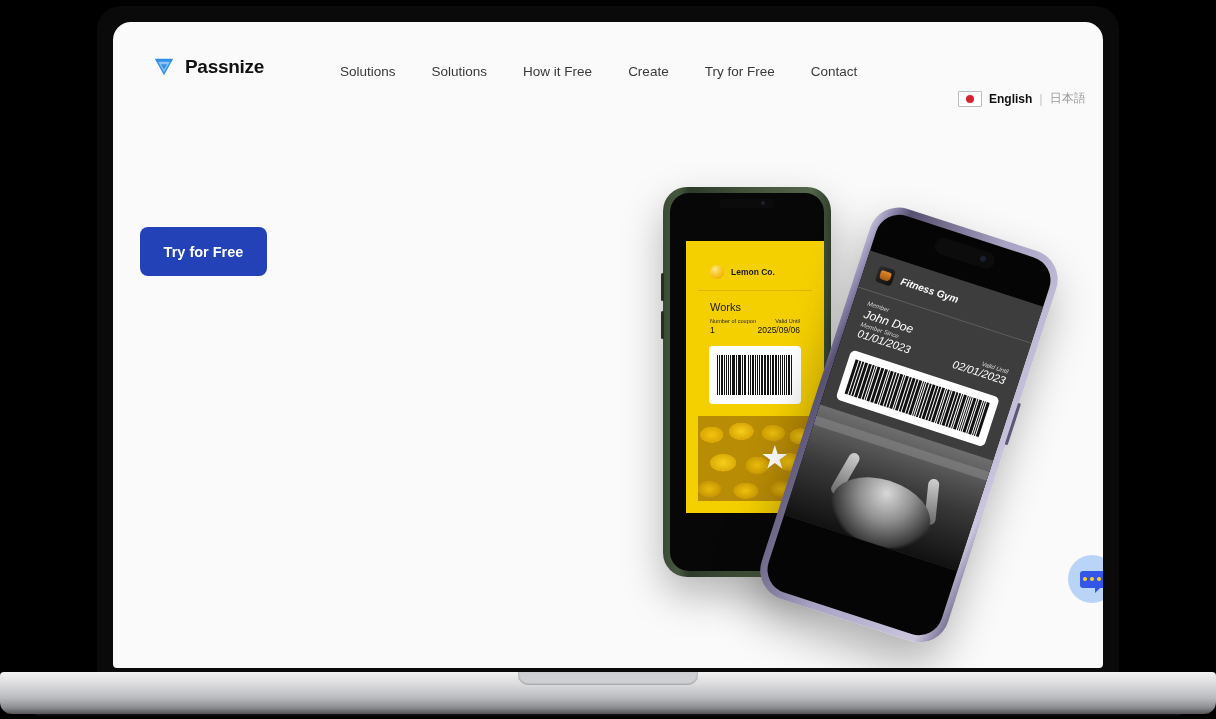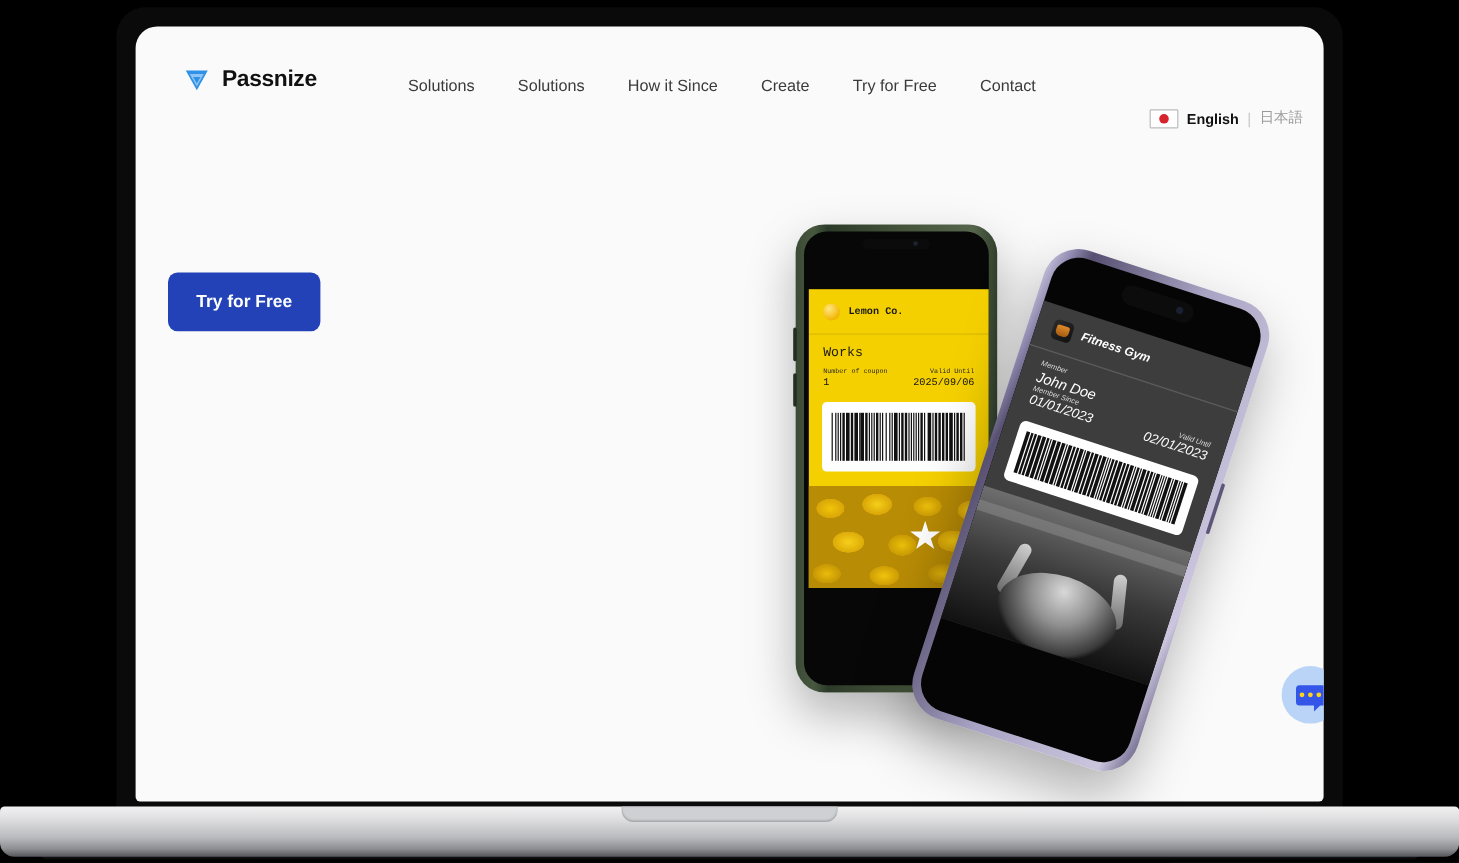--- a/index.html
+++ b/index.html
@@ -101,21 +101,21 @@
   .pg-notch{
     position:absolute; left:50%; transform:translateX(-50%); top:6px;
     width:56px; height:9px; background:#0b0b0b; border-radius:6px;
   }
   .pg-cam{ position:absolute; left:50%; margin-left:14px; top:8px; width:4px; height:4px;
     border-radius:50%; background:#1d2230; }
   .btn-v{ position:absolute; left:-2px; width:3px; background:#23301f; border-radius:2px; }
 
   
   .lemon-card{
-    position:absolute; left:4px; right:0; top:48px; background:#f5d000; padding:0;font-family:Liberation Mono, monospace;
+    position:absolute; left:16px; right:0; top:48px; background:#f5d000; padding:12px;
   }
   .lc-head{ display:flex; align-items:center; gap:7px; padding:12px 12px 11px 12px;
             border-bottom:1px solid rgba(0,0,0,.10); }
   .lc-logo{ width:14px; height:14px; border-radius:50%;
             background:radial-gradient(circle at 35% 30%,#ffe680,#f2b705 70%,#d89400); }
   .lc-brand{ font-size:8.5px; font-weight:700; color:#1a1a1a; }
   .lc-title{ padding:10px 12px 0 12px; font-size:11px; color:#1a1a1a; }
   .lc-row{ display:flex; justify-content:space-between; padding:5px 12px 0 12px; }
   .lc-lbl{ font-size:5.6px; color:#2a2a2a; }
   .lc-val{ font-size:8.5px; color:#111; }
@@ -231,21 +231,21 @@
           <path d="M2 3 H22 L12 21 Z" fill="#2f90e8"></path>
           <path d="M5.6 6.2 H18.4 L12 17.6 Z" fill="#8fc5f2"></path>
           <path d="M8.6 9 H15.4 L12 14.8 Z" fill="#2f90e8"></path>
         </svg>
         <span class="brand-name">Passnize</span>
       </div>
 
       <div class="nav-links">
         <a class="nav-link">Solutions</a>
         <a class="nav-link">Solutions</a>
-        <a class="nav-link">How it Since</a>
+        <a class="nav-link">How it Free</a>
         <a class="nav-link">Create</a>
         <a class="nav-link">Try for Free</a>
         <a class="nav-link">Contact</a>
       </div>
 
 
       <div class="lang">
         <span class="flag">
             <span class="flag-dot"></span>
           </span>

